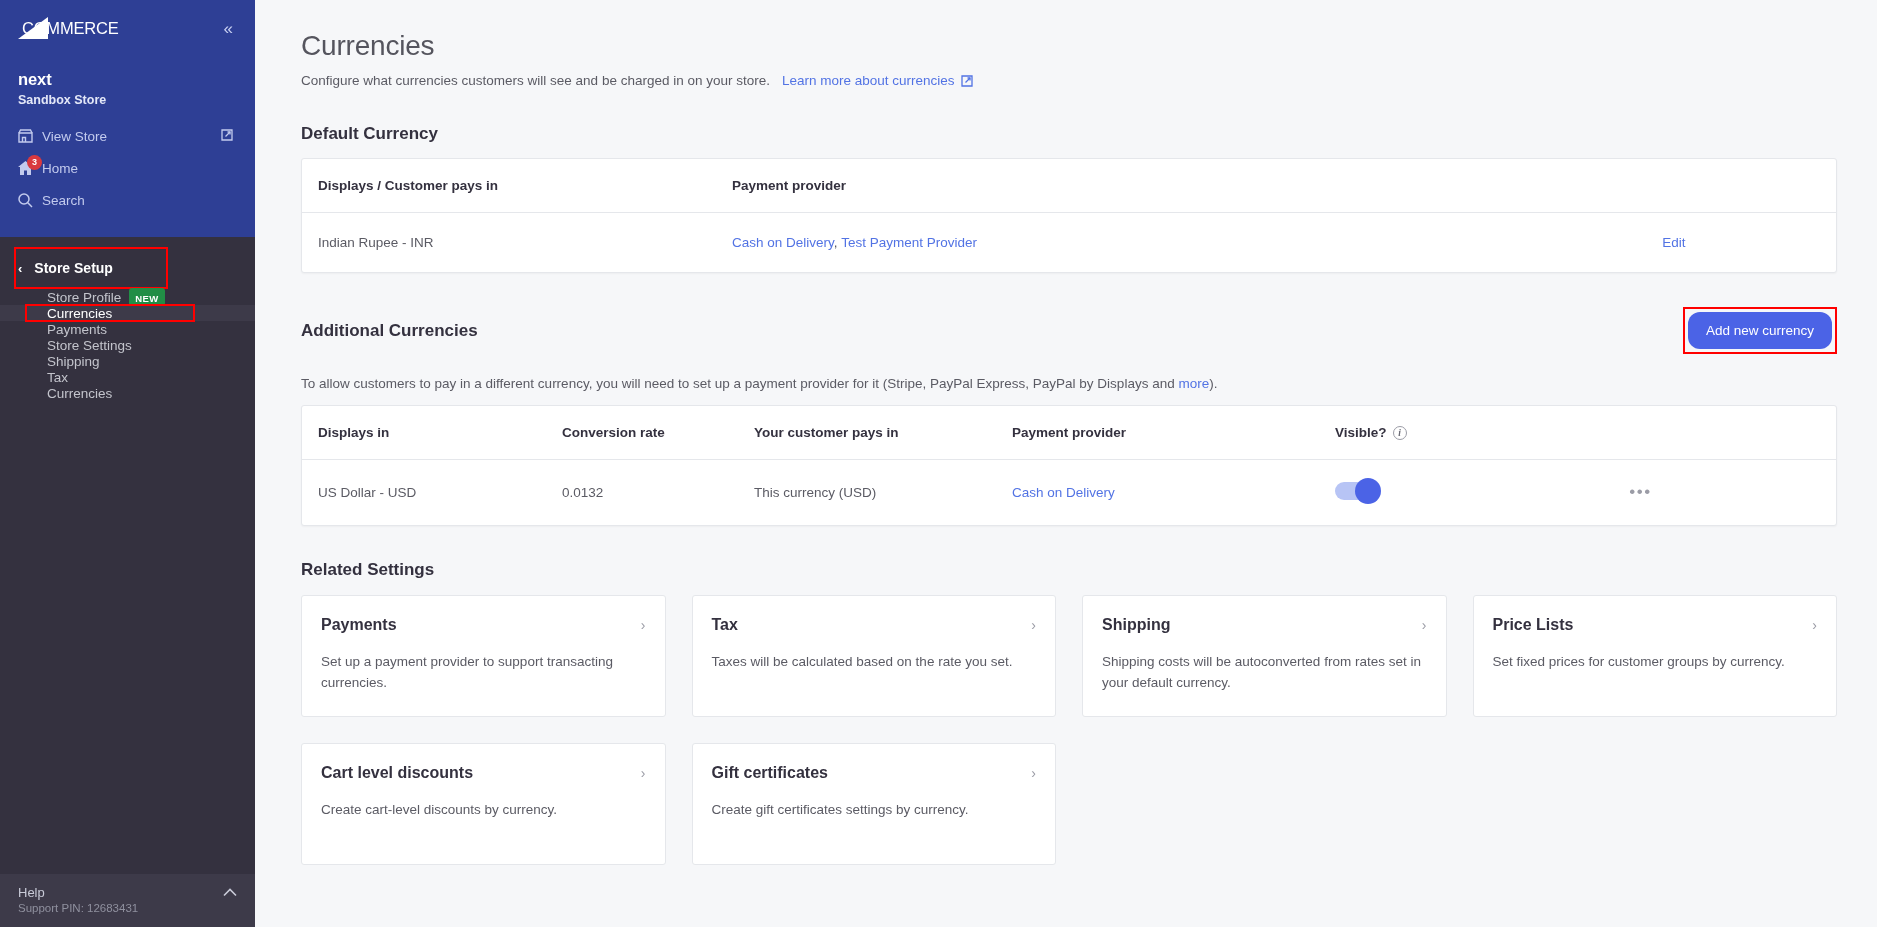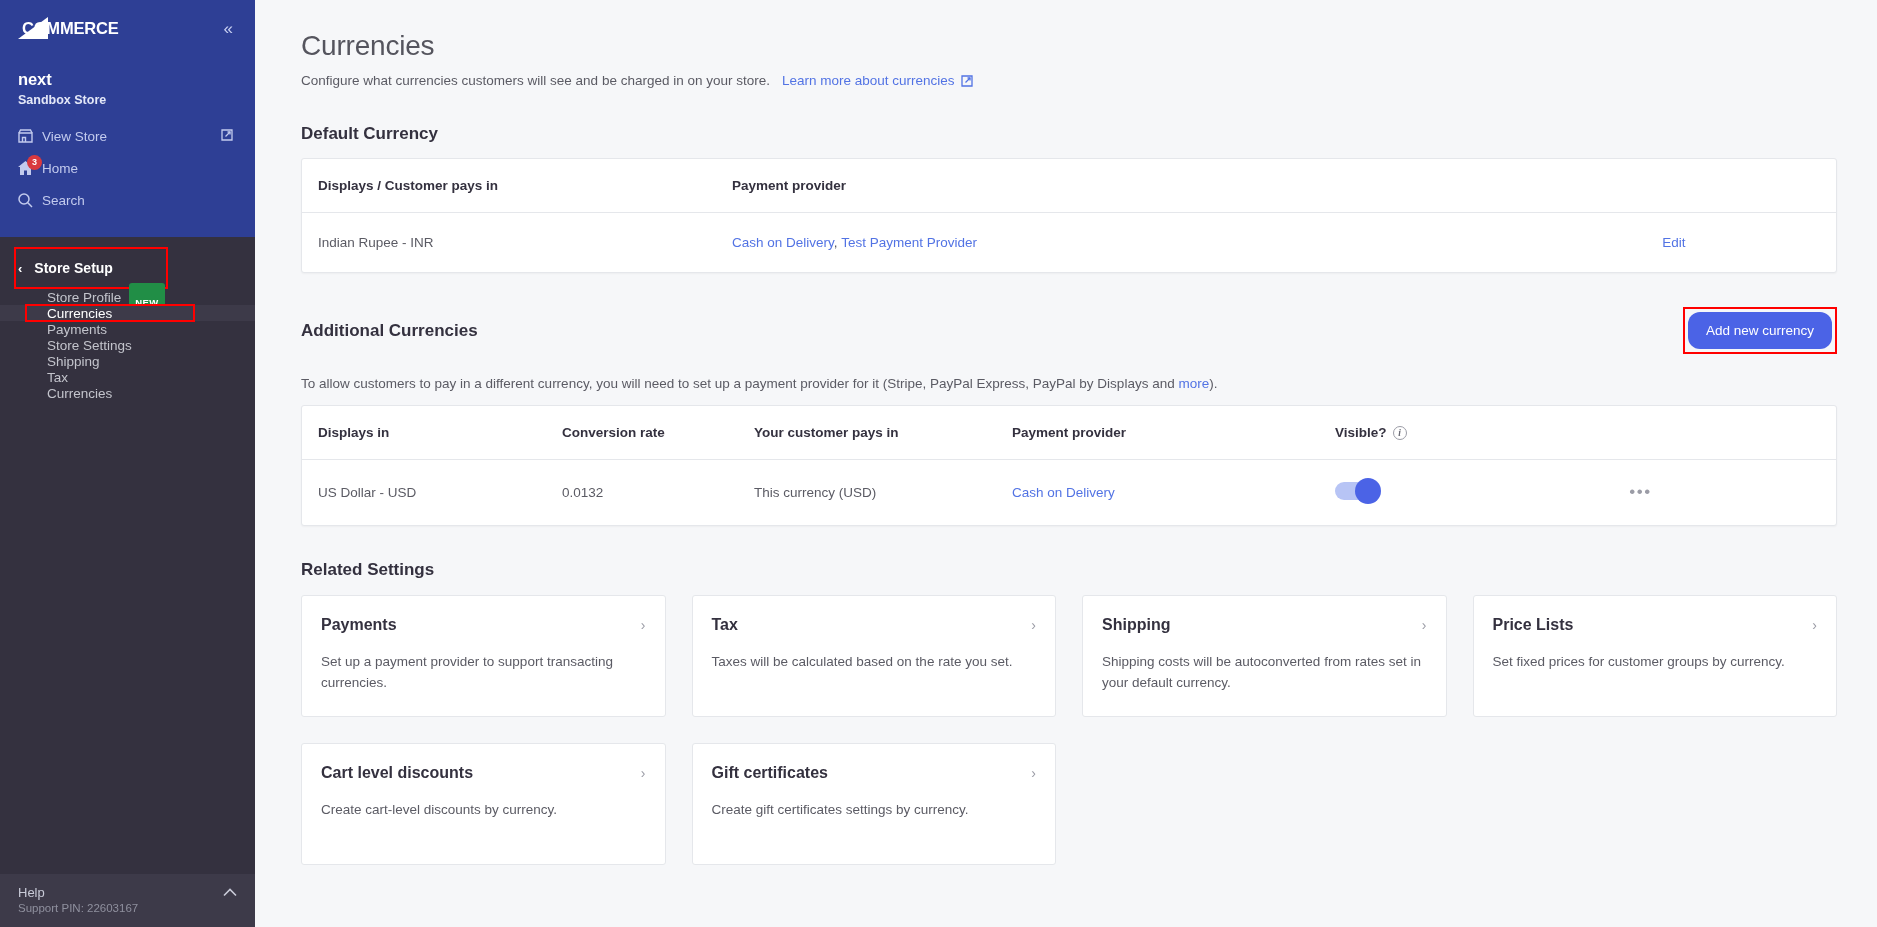--- a/index.html
+++ b/index.html
@@ -31,21 +31,21 @@
     padding: 0 22px 0 18px;
   }
   .logo { display: flex; align-items: center; gap: 0; }
   .logo-mark {
     width: 30px; height: 22px; position: relative; margin-right: 2px;
   }
   .logo-mark svg { display:block; }
   .logo-text {
     color: #ffffff;
     font-size: 16.5px;
-    font-weight: 700;
+    font-weight: 400;
     letter-spacing: -0.2px;
     position: relative;
     left: -28px;
   }
   .collapse-icon {
     color: #c9d1f2; font-size: 17px; line-height: 1; cursor: pointer;
     font-weight: 400;
   }
   .store-block { padding: 14px 0 22px 18px; }
   .store-name { color: #ffffff; font-size: 16.5px; font-weight: 700; letter-spacing: -0.1px; }
@@ -109,21 +109,21 @@
   }
   .sub-item.active { background: #3d3a49; color: #ffffff; }
   .hl-sub { left: 25px; right: 60px; top: -1px; bottom: -1px; }
   .new-badge {
     margin-left: 8px;
     background: #218e46;
     color: #ffffff;
     font-size: 9.5px;
     font-weight: 700;
     letter-spacing: 0.4px;
-    padding: 14px 6px 2px 6px;
+    padding: 5px 6px 2px 6px;
     border-radius: 3px;
     line-height: 1.2;
   }
   .sb-help {
     background: #3d3a49;
     padding: 11px 18px 13px 18px;
     display: flex; align-items: flex-start; justify-content: space-between;
     cursor: pointer;
   }
   .help-title { color: #c9cbd8; font-size: 13px; }
@@ -374,21 +374,21 @@
         <span>Tax</span>
       </div>
       <div class="sub-item">
         <span>Currencies</span>
       </div>
     </div>
 
     <div class="sb-help">
       <div>
         <div class="help-title">Help</div>
-        <div class="help-pin">Support PIN: 22603167</div>
+        <div class="help-pin">Support PIN: 12683431</div>
       </div>
       <span class="help-chev">
         <svg width="14" height="9" viewBox="0 0 14 9" fill="none" stroke="#c9cbd8" stroke-width="1.6">
           <path d="M1 7.5L7 1.5l6 6"></path>
         </svg>
       </span>
     </div>
   </aside>
 
   <main class="main">

